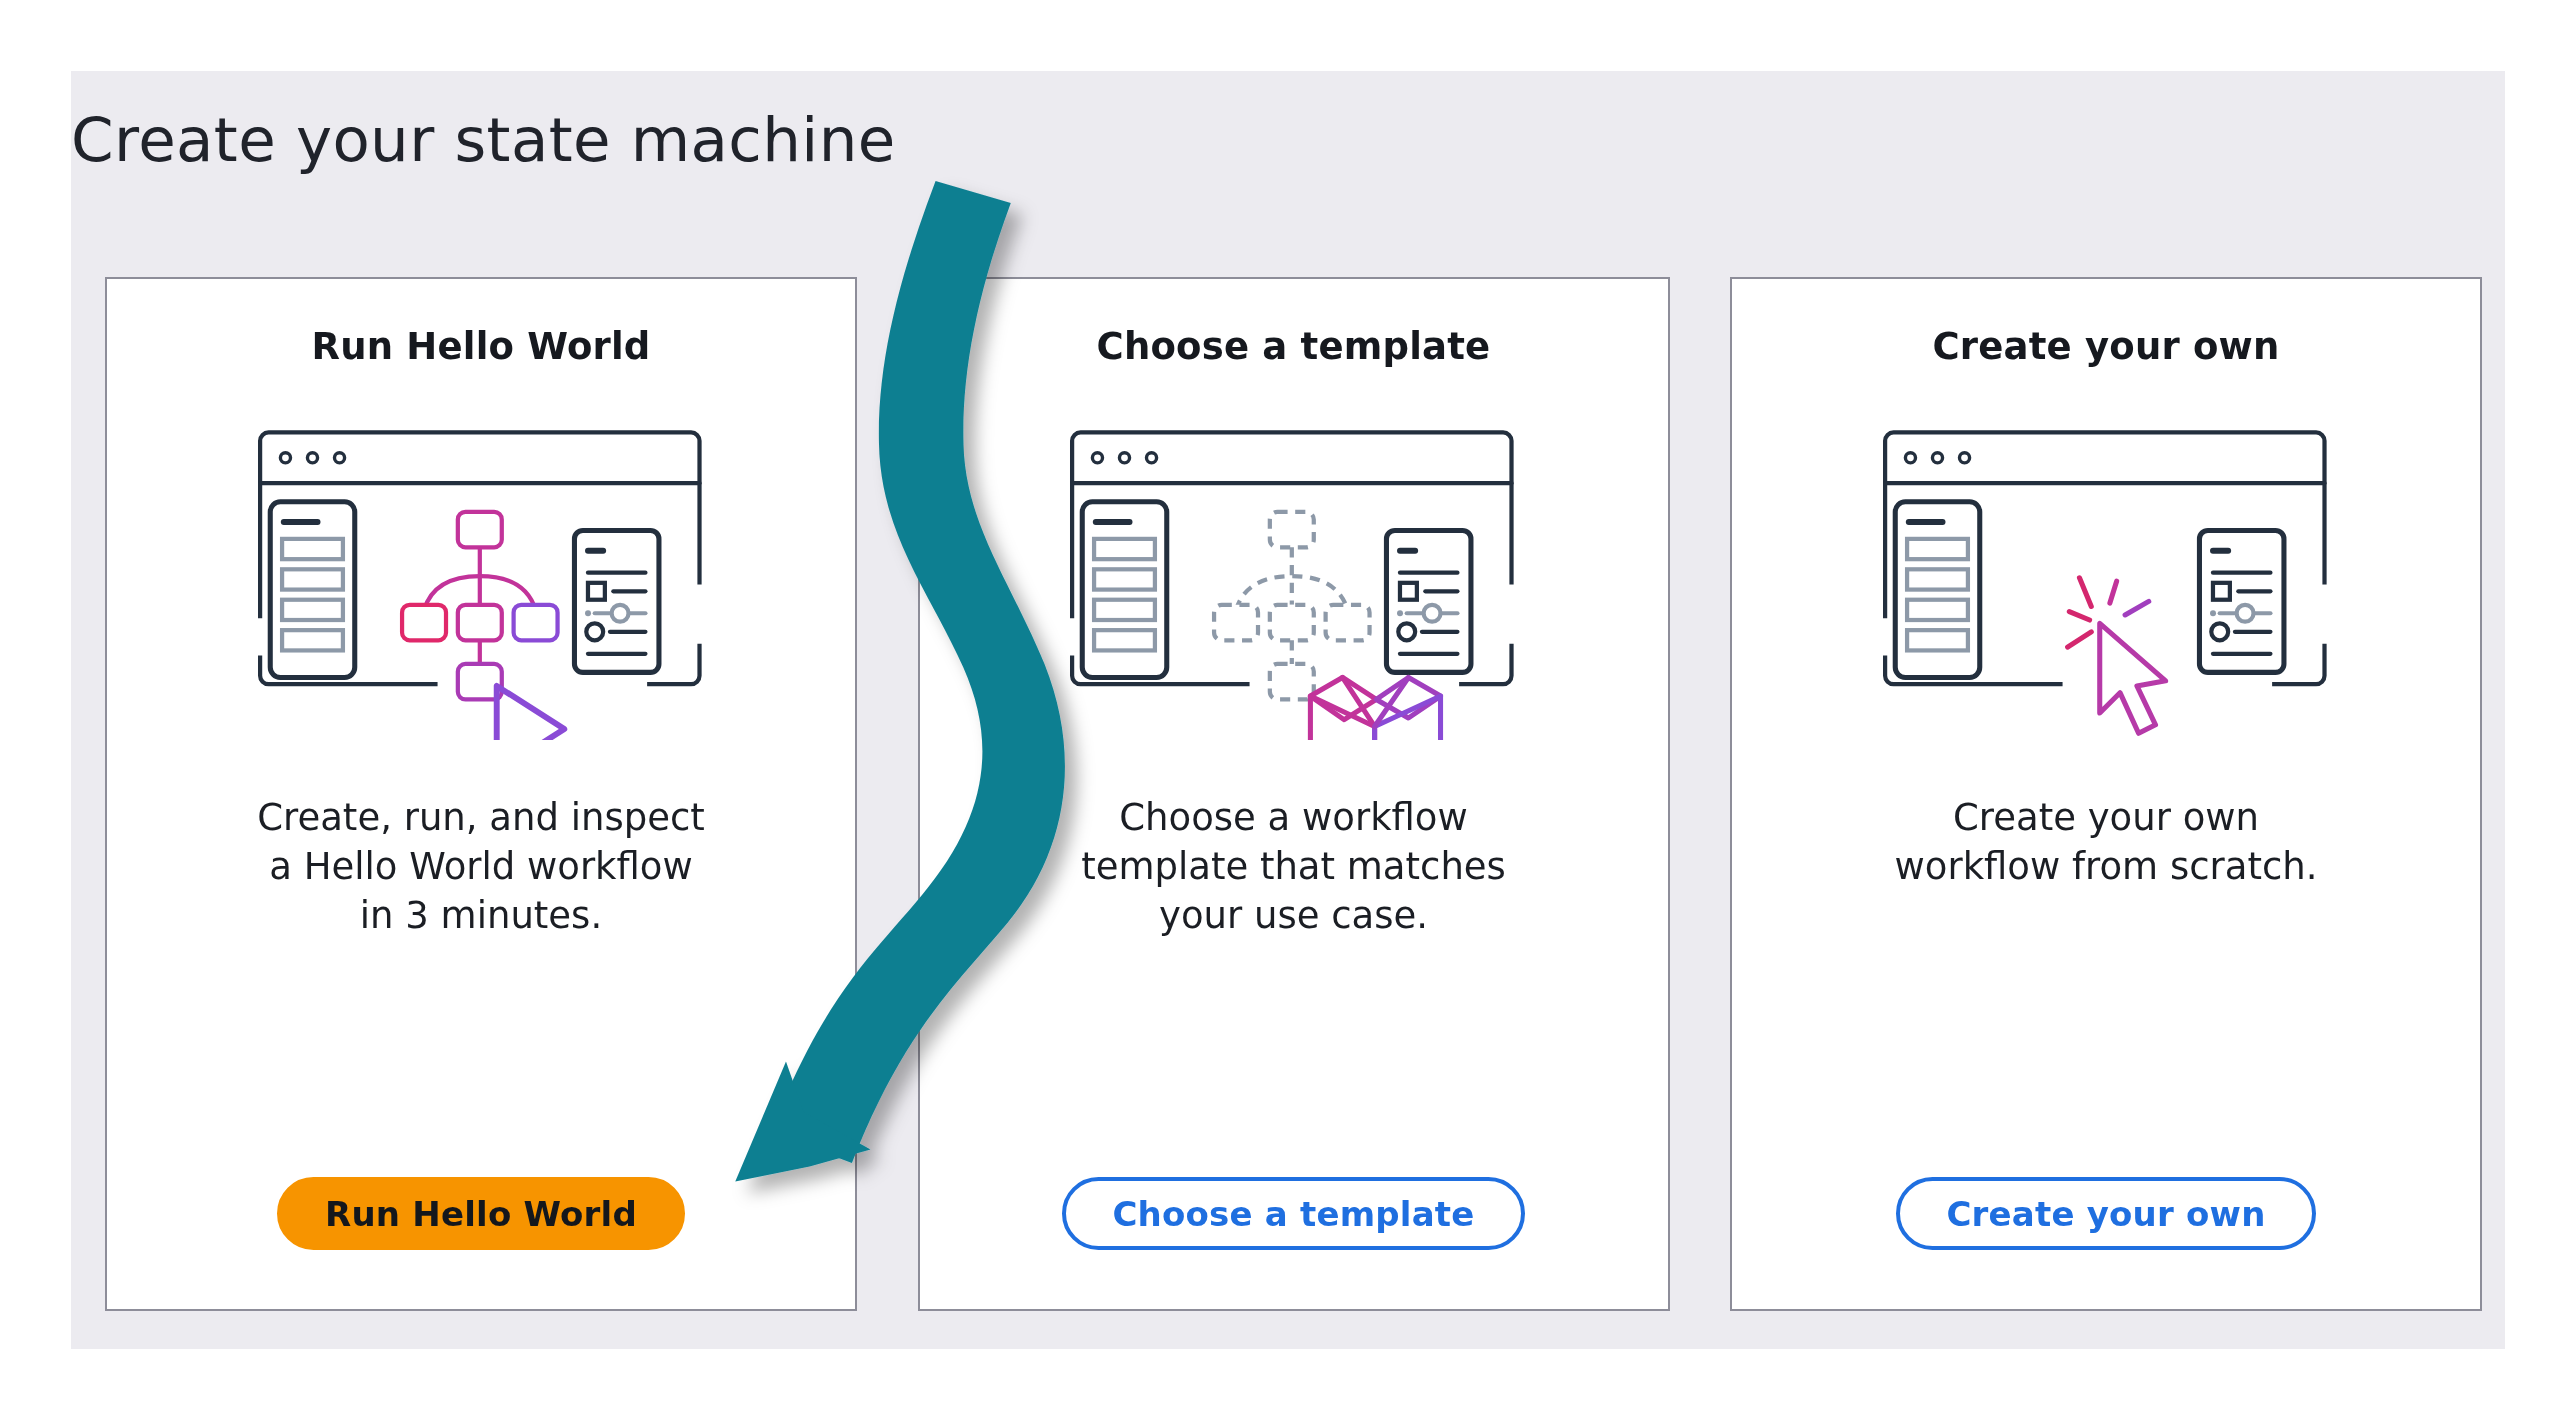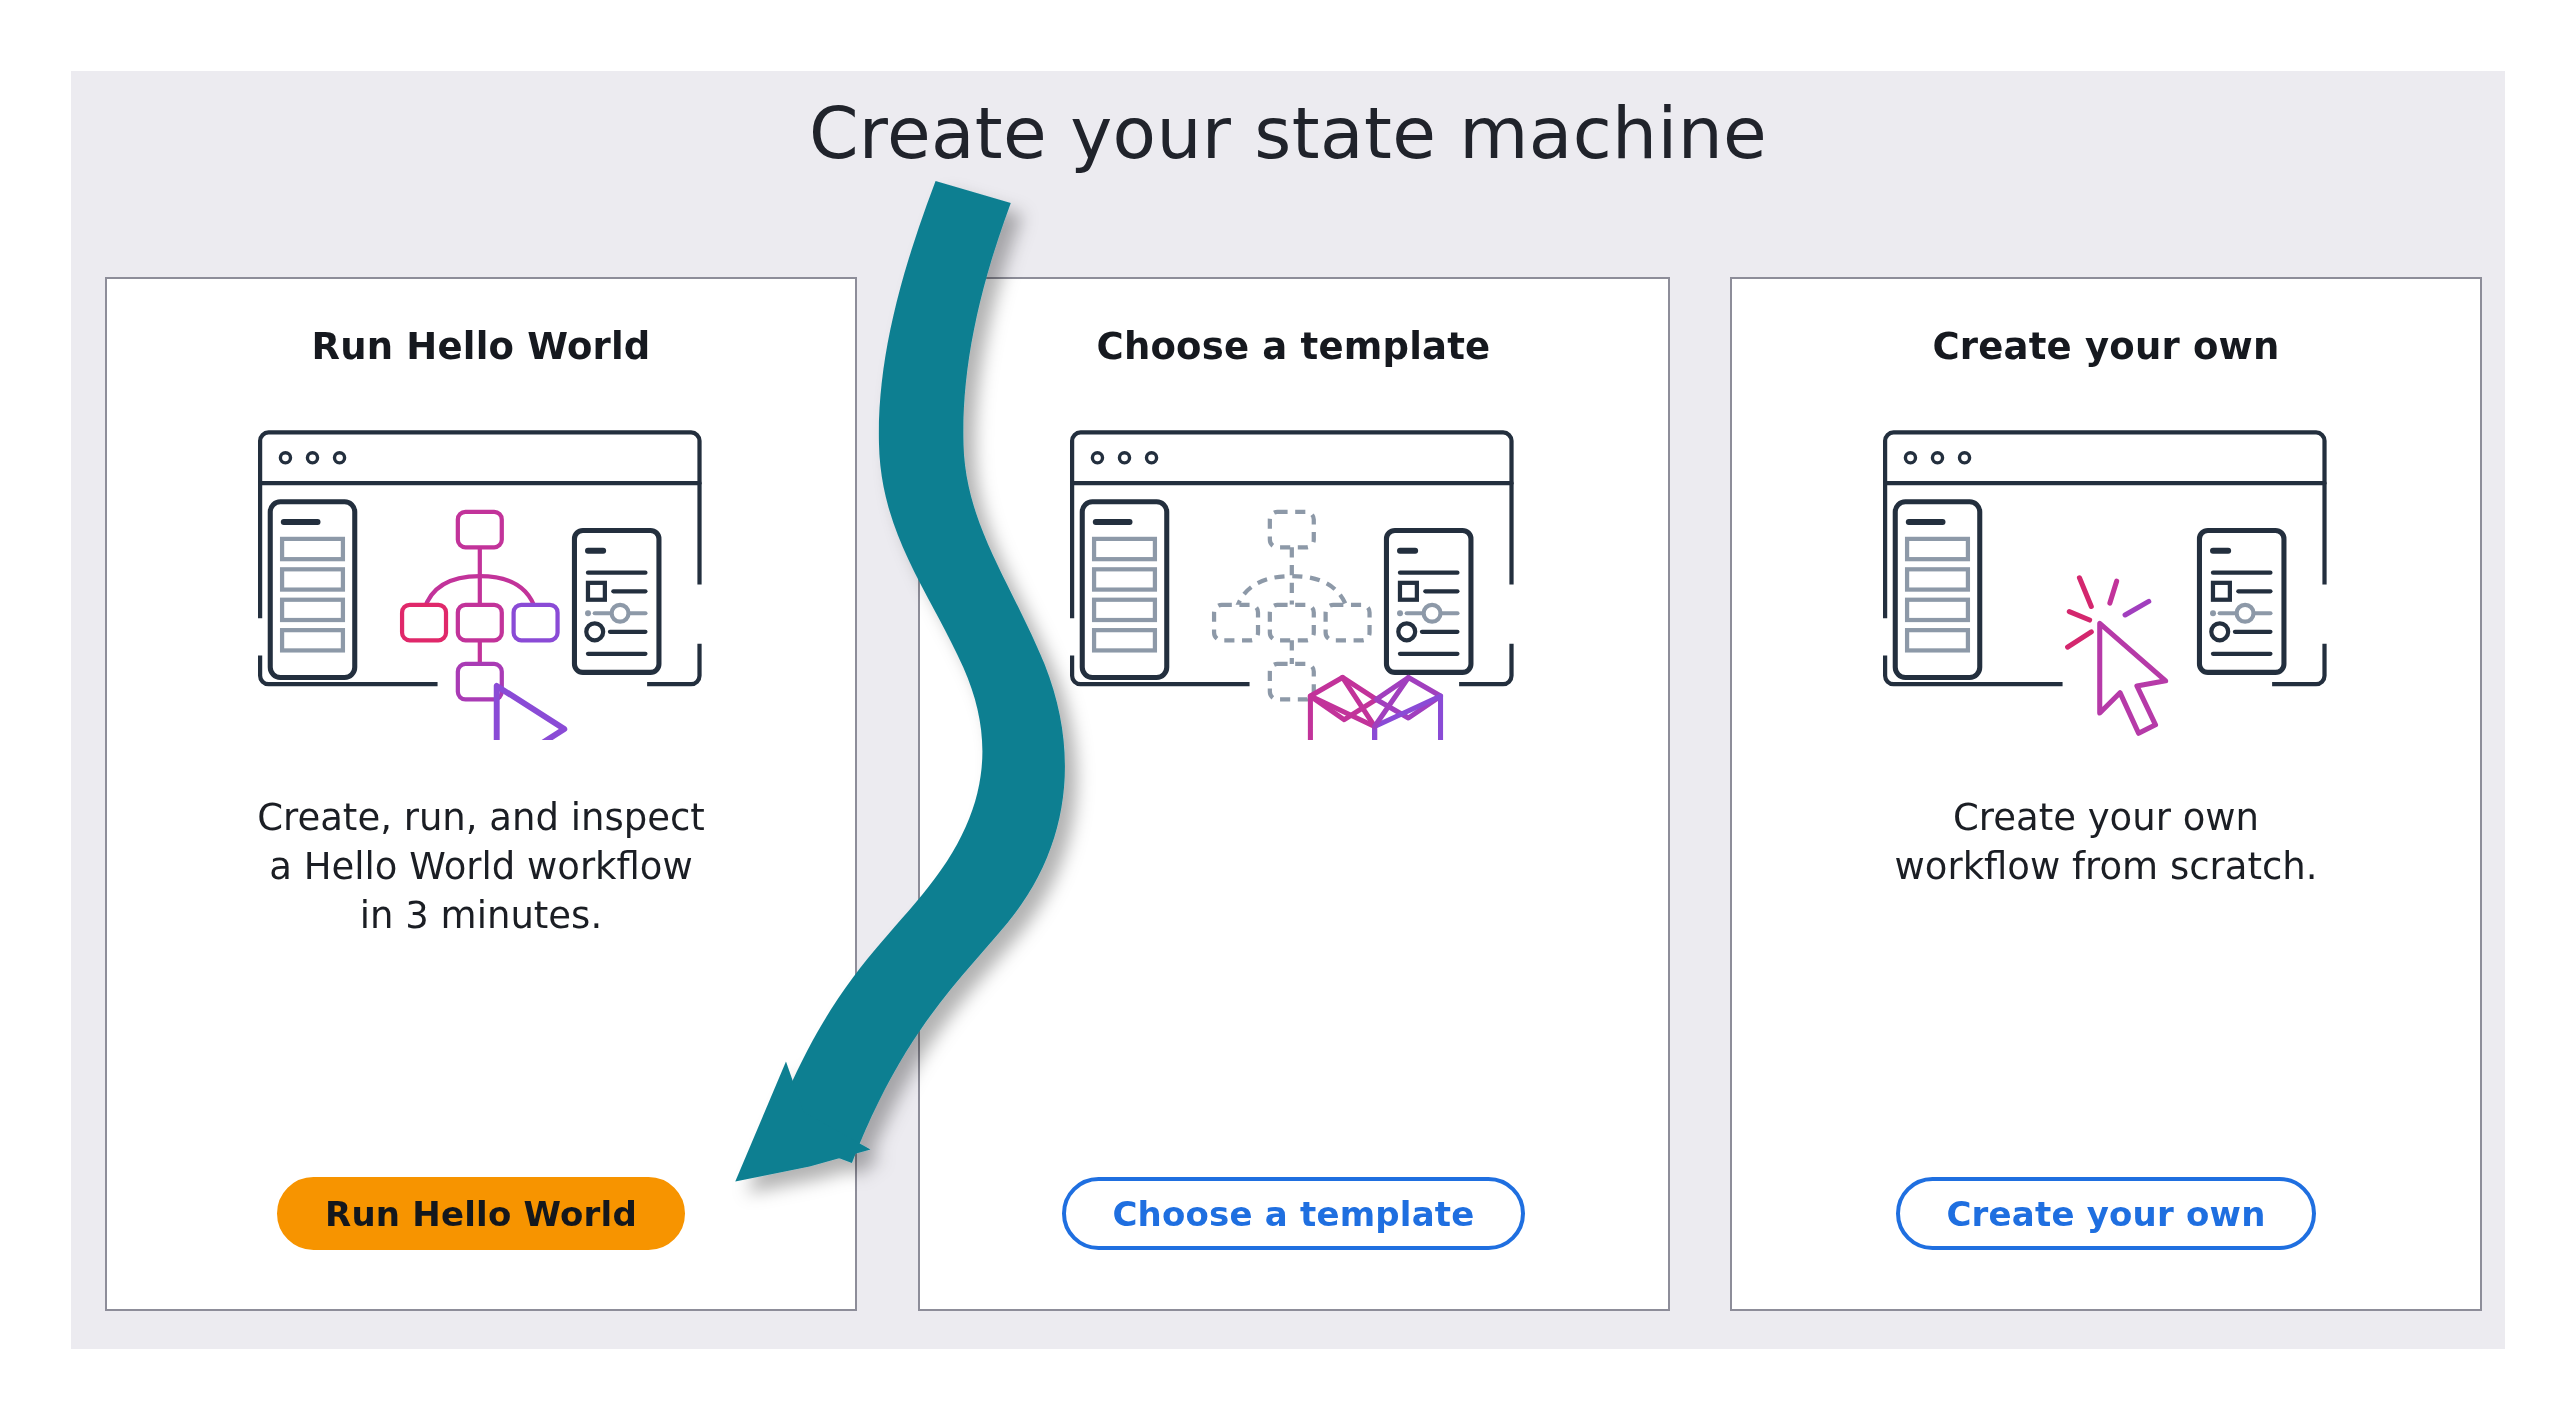--- a/index.html
+++ b/index.html
@@ -24,24 +24,23 @@
     width: 2434px;
     height: 1278px;
     background: #ecebf0;
     box-sizing: border-box;
   }
 
   
   #page-title {
     position: absolute;
     left: 0;
-    top: 24px;
+    top: 35px;
     width: 2434px;
-    text-align: center;
-    font-size: 71px;
+    font-size: 61px;
     font-weight: 400;
     line-height: 1.1;
     color: #20232b;
     letter-spacing: 0.4px;
     white-space: nowrap;
   }
 
   
   #cards {
     position: absolute;
@@ -251,20 +250,23 @@
             <path d="M320 348 L358 326 L398 352 L360 376 Z" stroke="#c2339a"></path>
             <path d="M398 352 L436 326 L474 348 L436 374 Z" stroke="#a13fbe"></path>
             <path d="M320 348 L320 404 L396 444 L396 384 Z" stroke="#c2339a"></path>
             <path d="M396 384 L396 444 L474 404 L474 348 Z" stroke="#8a4bd6"></path>
             <path d="M358 326 L396 384" stroke="#c2339a"></path>
             <path d="M436 326 L396 384" stroke="#a13fbe"></path>
           </g>
         </svg>
       </div>
 
+      <div class="card-desc">Choose a workflow
+template that matches
+your use case.</div>
 
       <div class="card-btn-wrap">
         <div class="btn btn-outline">Choose a template</div>
       </div>
     </div>
 
     <div class="card">
       <div class="card-title">Create your own</div>
 
       <div class="card-illustration">

